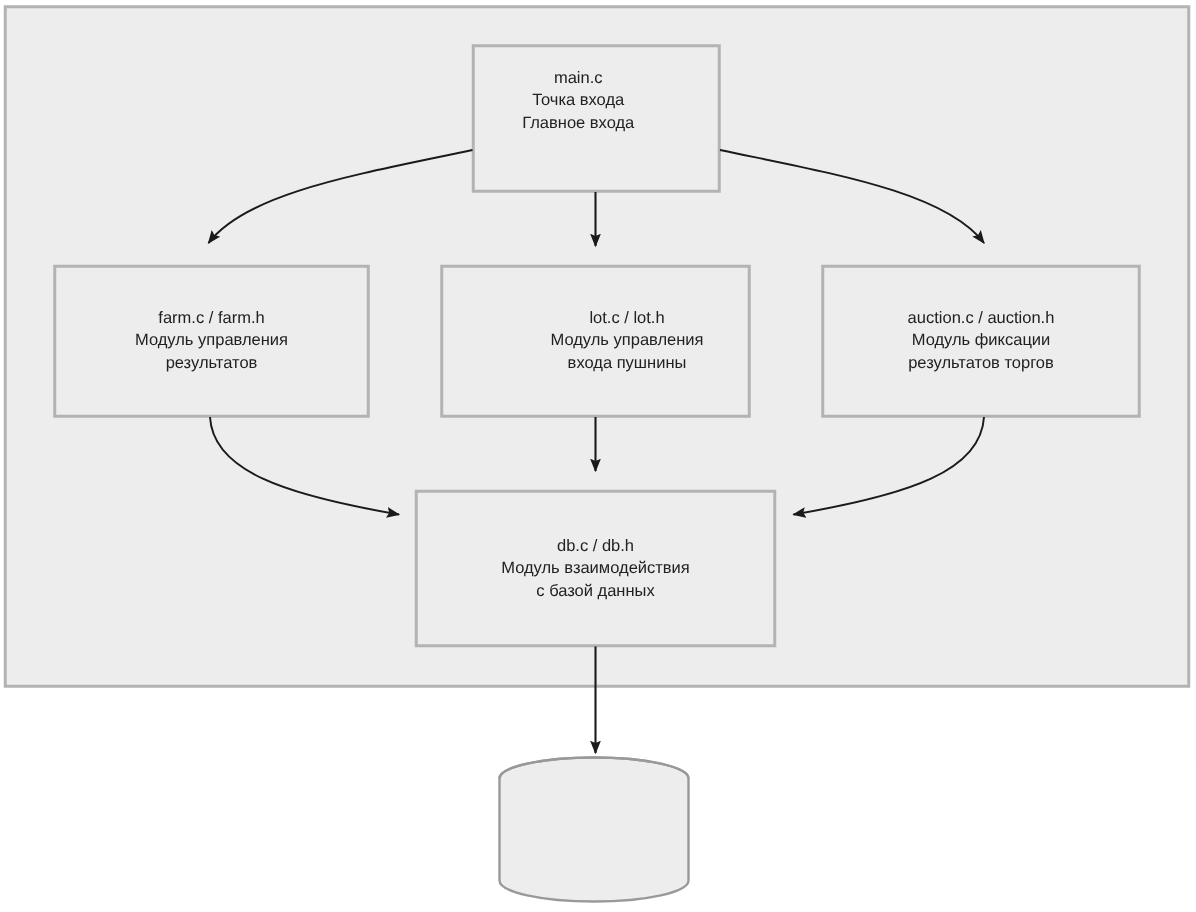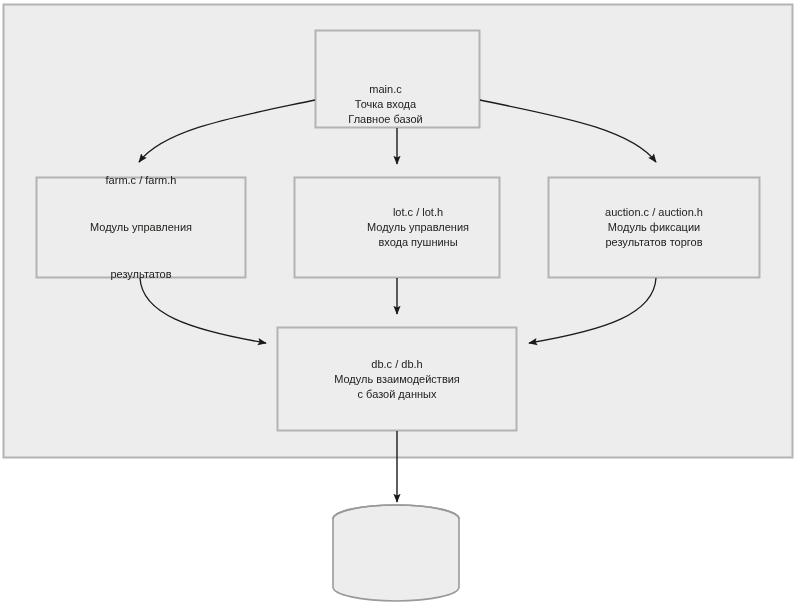--- a/index.html
+++ b/index.html
@@ -77,27 +77,27 @@
 
     <path d="M140,278 C142,314 190,330 266,343" fill="none" stroke="#1a1a1a" stroke-width="1.3" marker-end="url(#arrow)"></path>
 
     <path d="M397,278 L397,314" fill="none" stroke="#1a1a1a" stroke-width="1.4" marker-end="url(#arrow)"></path>
 
     <path d="M656,278 C654,314 606,330 529,343" fill="none" stroke="#1a1a1a" stroke-width="1.3" marker-end="url(#arrow)"></path>
 
     <path d="M397,431 L397,502" fill="none" stroke="#1a1a1a" stroke-width="1.4" marker-end="url(#arrow)"></path>
   </svg>
 
-  <div class="node-label" style="left:315px; top:29px; width:141px; height:98px;justify-content:flex-end;">
+  <div class="node-label" style="left:315px; top:18px; width:141px; height:98px;">
     <span>main.c</span>
     <span>Точка входа</span>
-    <span>Главное базой</span>
+    <span>Главное входа</span>
   </div>
 
-  <div class="node-label" style="left:36px; top:177px; width:210px; height:101px;gap:32px;">
+  <div class="node-label" style="left:36px; top:177px; width:210px; height:101px;">
     <span>farm.c / farm.h</span>
     <span>Модуль управления</span>
     <span>результатов</span>
   </div>
 
   <div class="node-label" style="left:294px; top:177px; width:206px; height:101px;margin-left:21px;">
     <span>lot.c / lot.h</span>
     <span>Модуль управления</span>
     <span>входа пушнины</span>
   </div>

